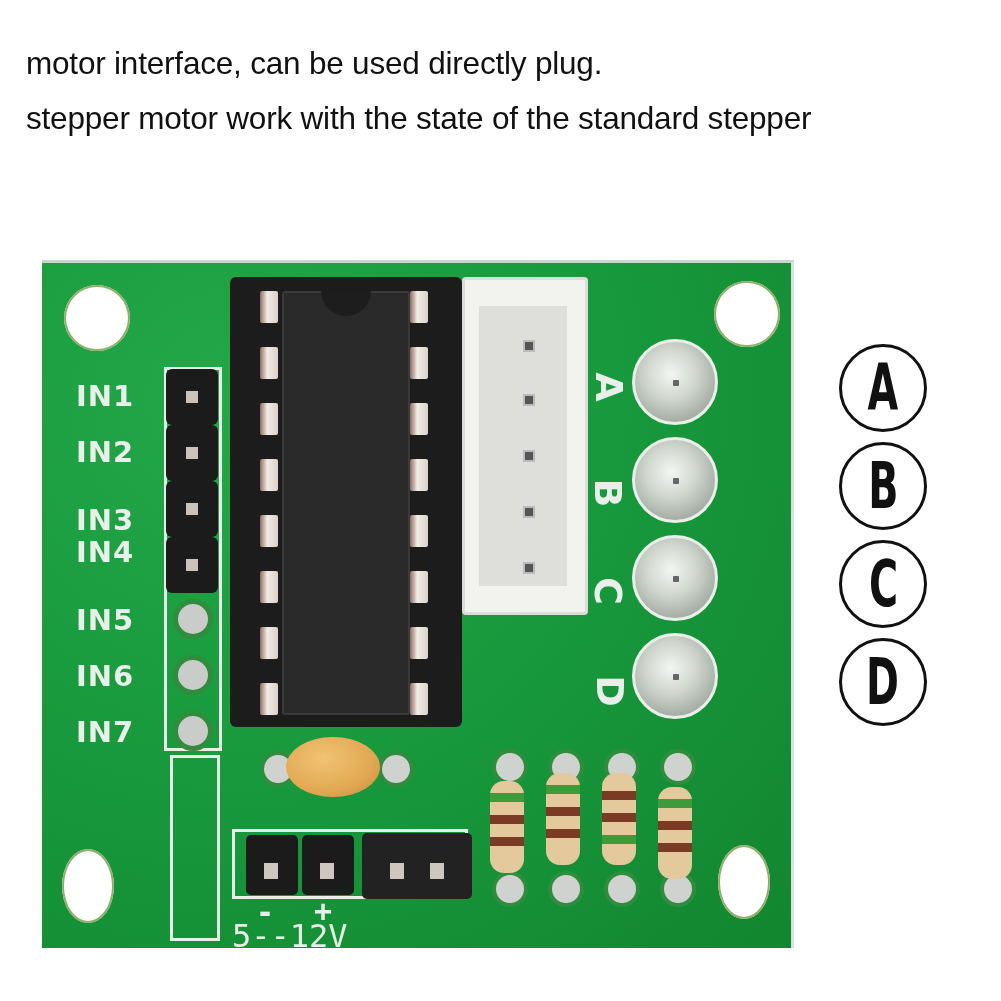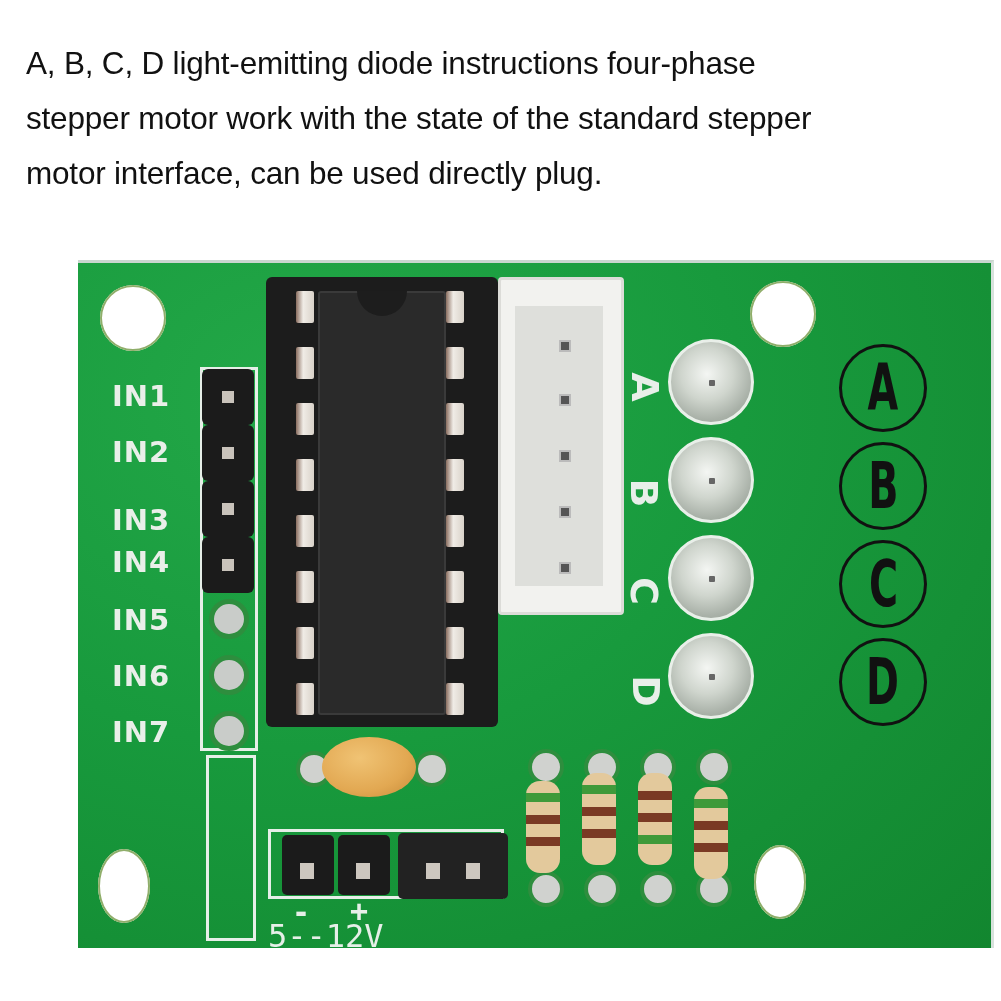--- a/index.html
+++ b/index.html
@@ -1,20 +1,20 @@
 <!DOCTYPE html>
 <html><head>
 <meta charset="utf-8">
 <style>
   html,body{margin:0;padding:0;background:#ffffff;}
   body{width:1001px;height:1001px;position:relative;overflow:hidden;font-family:"Liberation Sans",sans-serif;}
   .caption{position:absolute;left:26px;top:36px;width:970px;font-size:31.5px;line-height:55px;color:#111;letter-spacing:-0.2px;}
   .caption span{display:block;white-space:nowrap;}
-  .board{position:absolute;left:42px;top:260px;width:916px;height:688px;background:#179a3c;border-top:3px solid #c9d6cf;border-right:3px solid #d7e2dc;box-sizing:border-box;
-    background-image:radial-gradient(ellipse at 25% 20%, #23a848 0%, #189a3d 45%, #12862f 100%);margin-left:36px;}
+  .board{position:absolute;left:42px;top:260px;width:752px;height:688px;background:#179a3c;border-top:3px solid #c9d6cf;border-right:3px solid #d7e2dc;box-sizing:border-box;
+    background-image:radial-gradient(ellipse at 25% 20%, #23a848 0%, #189a3d 45%, #12862f 100%);}
   .hole{position:absolute;width:66px;height:66px;border-radius:50%;background:#fff;box-shadow:0 0 0 2px #8fae6a inset;}
   .silk{position:absolute;border:3px solid #e6efe8;box-sizing:border-box;}
   .in-label{position:absolute;left:34px;font-family:"DejaVu Sans",sans-serif;font-weight:bold;font-size:29px;color:#e9efe9;letter-spacing:1px;}
   .header-pin{position:absolute;left:124px;width:52px;height:56px;background:#1b1b1b;border-radius:6px;}
   .header-pin i{position:absolute;left:20px;top:22px;width:12px;height:12px;background:#c9c3bb;}
   .pad{position:absolute;width:30px;height:30px;border-radius:50%;background:#c9ccc9;border:5px solid #2e8e3e;box-sizing:content-box;}
   .socket{position:absolute;left:188px;top:14px;width:232px;height:450px;background:#1c1c1c;border-radius:6px;}
   .chip{position:absolute;left:52px;top:14px;width:124px;height:420px;background:#2a2a2a;border:2px solid #3a3a3a;border-radius:3px;}
   .chip .notch{position:absolute;left:37px;top:-2px;width:50px;height:25px;border-radius:0 0 25px 25px;background:#1d1d1d;}
   .ic-pin{position:absolute;width:18px;height:32px;background:linear-gradient(90deg,#8a6e60,#f0ece6 40%,#d9d2c9);border-radius:2px;}
@@ -33,36 +33,35 @@
   .jumper{position:absolute;left:320px;top:570px;width:110px;height:66px;background:#222;border-radius:5px;}
   .jumper i{position:absolute;top:30px;width:14px;height:16px;background:#cdc7bf;}
   .silk-text{position:absolute;font-family:"DejaVu Sans Mono",monospace;color:#e6efe8;}
   .circle-label{position:absolute;left:839px;width:88px;height:88px;border:3px solid #111;border-radius:50%;box-sizing:border-box;display:flex;align-items:center;justify-content:center;}
   .circle-label span{font-family:"DejaVu Sans",sans-serif;font-weight:bold;font-size:64px;color:#111;transform:scaleX(0.62);display:inline-block;line-height:1;}
 </style>
 </head>
 <body>
 
 <div class="caption">
-  <span>A, B, C, D light-emitting diode instructions four-phase</span>
+  <span>motor interface, can be used directly plug.</span>
   <span>stepper motor work with the state of the standard stepper</span>
-  <span>motor interface, can be used directly plug.</span>
 </div>
 
 <div class="board">
 
   <div class="hole" style="left:22px;top:22px;"></div>
   <div class="hole" style="left:672px;top:18px;"></div>
   <div class="hole" style="left:20px;top:586px;width:52px;height:74px;"></div>
   <div class="hole" style="left:676px;top:582px;width:52px;height:74px;"></div>
 
   <div class="in-label" style="top:116px;">IN1</div>
   <div class="in-label" style="top:172px;">IN2</div>
   <div class="in-label" style="top:240px;">IN3</div>
-  <div class="in-label" style="top:282px;">IN4</div>
+  <div class="in-label" style="top:272px;">IN4</div>
   <div class="in-label" style="top:340px;">IN5</div>
   <div class="in-label" style="top:396px;">IN6</div>
   <div class="in-label" style="top:452px;">IN7</div>
 
   <div class="silk" style="left:122px;top:104px;width:58px;height:384px;"></div>
   <div class="silk" style="left:128px;top:492px;width:50px;height:186px;"></div>
 
   <div class="header-pin" style="top:106px;">
       <i></i>
     </div>

